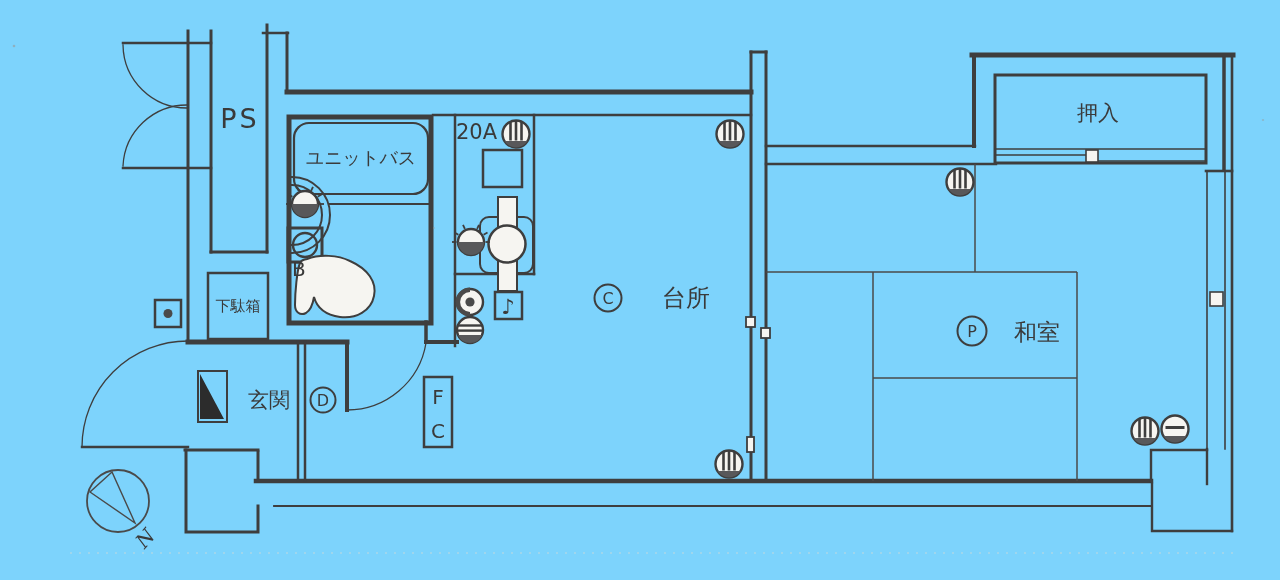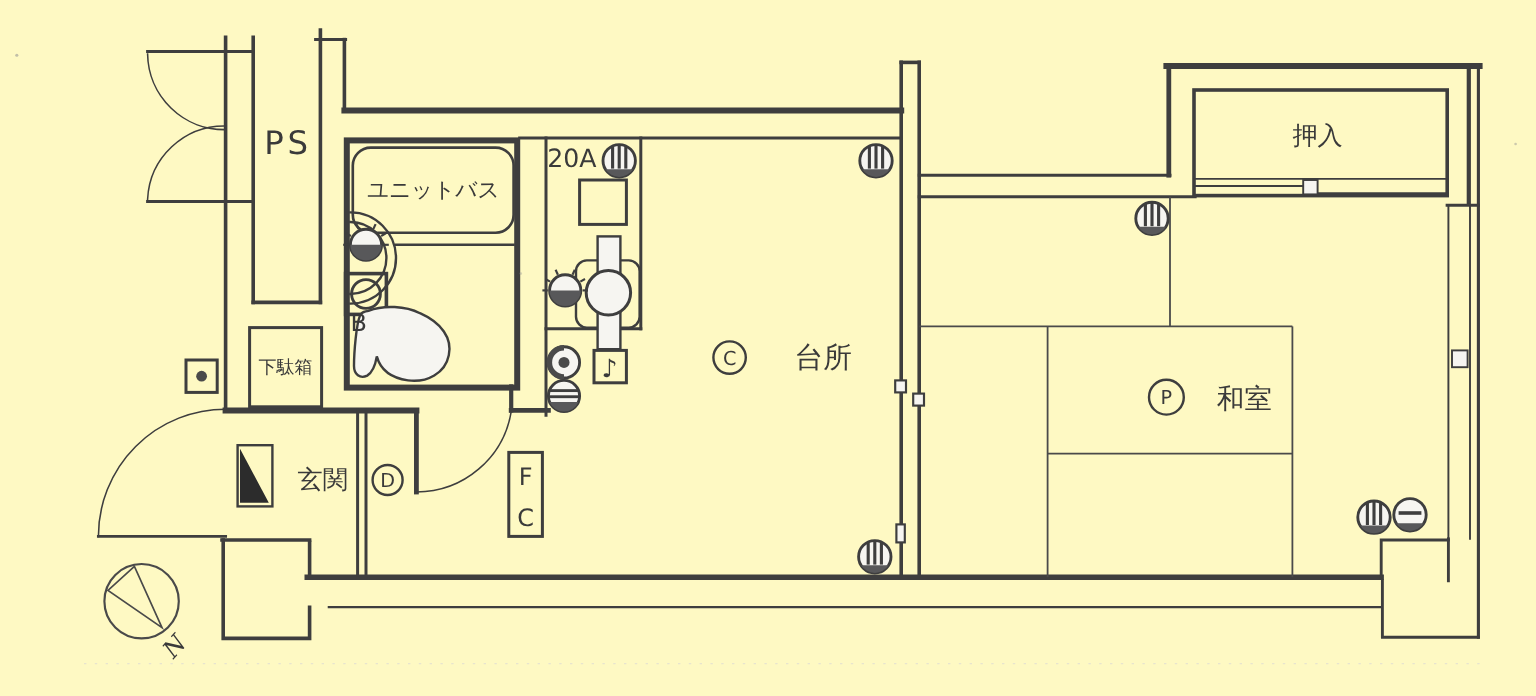--- a/index.html
+++ b/index.html
@@ -1,18 +1,18 @@
 <!DOCTYPE html>
 <html><head>
 <meta charset="utf-8">
 <style>
   html,body{margin:0;padding:0;background:#e9e8e4;}
   .sheet{
     position:relative;width:1280px;height:580px;margin:0 auto;
-    background:#fef9c3;overflow:hidden;
+    background:#7dd3fc;overflow:hidden;
     font-family:"DejaVu Sans","Liberation Sans",sans-serif;
   }
   svg{position:absolute;left:0;top:0;display:block;}
   text{fill:#3a3a3a;}
   .lbl{font-family:"DejaVu Sans","Liberation Sans",sans-serif;}
   .serif{font-family:"DejaVu Serif","Liberation Serif",serif;}
 </style>
 </head>
 <body>
 

